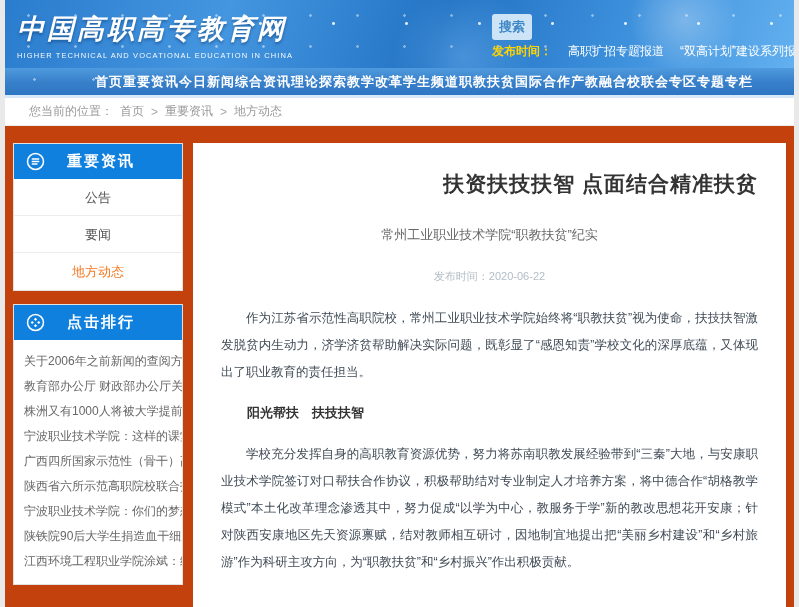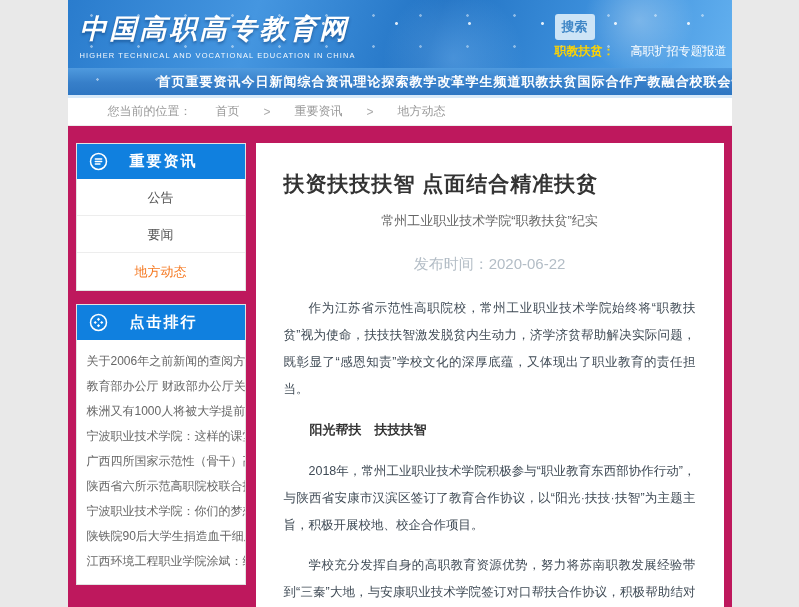--- a/index.html
+++ b/index.html
@@ -1,18 +1,18 @@
 <!DOCTYPE html>
 <html><head>
 <meta charset="utf-8">
 <style>
   * { margin:0; padding:0; box-sizing:border-box; }
   html,body { background:#e9e9e9; }
   body { font-family:"Liberation Sans","DejaVu Sans",sans-serif; }
-  .page { position:relative; width:664px; height:607px; overflow:hidden; background:#be185d; margin:0 auto; }
+  .page { position:relative; width:789px; height:607px; overflow:hidden; background:#c2410c; margin:0 auto; }
 
   
   .banner {
     position:relative; height:68px;
     background-image:
       radial-gradient(circle at 86% 30%, rgba(255,255,255,.28), transparent 55px),
       radial-gradient(circle at 58% 85%, rgba(150,205,255,.30), transparent 70px),
       radial-gradient(circle, rgba(255,255,255,.85) 1px, transparent 1.9px),
       radial-gradient(circle, rgba(255,255,255,.45) 1px, transparent 1.6px),
       linear-gradient(108deg,#2a7ccd 0%,#4596e0 28%,#2273c4 55%,#3d90dc 78%,#63b0ef 100%);
@@ -42,62 +42,62 @@
     padding:0 46px 0 90px;
     background-image:
       radial-gradient(circle, rgba(255,255,255,.5) 1px, transparent 1.5px),
       linear-gradient(180deg,#4f9ade 0%,#377fc9 55%,#2e76c2 100%);
     background-size:59px 23px,auto;
     border-bottom:3px solid #d7e9f9;
   }
   .nav a { color:#fff; font-size:13px; font-weight:bold; letter-spacing:1px; text-decoration:none; white-space:nowrap; }
 
   
-  .breadcrumb { height:28px; background:#fff; display:flex; align-items:center; padding-left:40px; font-size:12px; color:#999; gap:24px; border-bottom:1px solid #ececec; }
+  .breadcrumb { height:28px; background:#fff; display:flex; align-items:center; padding-left:24px; font-size:12px; color:#999; gap:7px; border-bottom:1px solid #ececec; }
   .breadcrumb a { color:#999; text-decoration:none; }
   .breadcrumb .sep { color:#aaa; }
 
   
   .content { display:flex; gap:10px; padding:17px 8px 0 8px; align-items:flex-start; }
   .sidebar { width:170px; flex:none; display:flex; flex-direction:column; gap:13px; }
   .panel { background:#fff; border:1px solid #e2e2e2; }
   .panel-header { height:35px; background:#1080df; color:#fff; display:flex; align-items:center; padding:0 12px; }
   .panel-header .icon { width:20px; height:20px; flex:none; display:flex; align-items:center; }
   .panel-title { flex:1; text-align:center; font-size:15px; font-weight:bold; letter-spacing:2px; padding-right:14px; }
   ul { list-style:none; }
   .news-list li { height:37px; line-height:37px; text-align:center; font-size:13px; color:#555; border-bottom:1px solid #ededed; cursor:pointer; }
   .news-list li:last-child { border-bottom:none; }
   .news-list li.active { color:#f57820; }
   .rank-list { padding:9px 0 10px 0; }
   .rank-list li { height:25px; line-height:25px; padding:0 10px; font-size:12px; color:#666; white-space:nowrap; overflow:hidden; cursor:pointer; }
 
   
   .main { flex:1; background:#fff; min-height:580px; padding:27px 28px 20px 28px; }
-  .article-title { text-align:left; font-size:21px; font-weight:bold; color:#333; letter-spacing:1px; }
-  .article-subtitle { text-align:center; font-size:13px; color:#666; margin-top:14px; }
-  .article-date { text-align:center; font-size:15px; color:#b3bdc6; margin-top:25px; }
+  .article-title { text-align:right; font-size:21px; font-weight:bold; color:#333; letter-spacing:1px; }
+  .article-subtitle { text-align:center; font-size:13px; color:#666; margin-top:28px; }
+  .article-date { text-align:center; font-size:11px; color:#b3bdc6; margin-top:25px; }
   .article-body { margin-top:21px; }
   .article-body p { font-size:12.5px; color:#3f4a55; line-height:27px; text-indent:2em; margin-bottom:13px; text-align:justify; }
   .article-heading { font-size:13px; font-weight:bold; color:#333; text-indent:2em; line-height:27px; margin-bottom:15px; }
 </style>
 </head>
 <body>
 
 <div class="page">
 
   <div class="banner">
     <div class="logo">
       <div class="logo-cn">中国高职高专教育网</div>
       <div class="logo-en">HIGHER TECHNICAL AND VOCATIONAL EDUCATION IN CHINA</div>
     </div>
     <div class="search-row">
       <button class="search-btn">搜索</button>
     </div>
     <div class="hot-line">
-      <span class="hot-label">职教扶贫：</span>
+      <span class="hot-label">发布时间：</span>
       <a href="#">高职扩招专题报道</a>
       <a href="#">“双高计划”建设系列报道</a>
     </div>
   </div>
 
   <div class="nav">
     <a href="#">首页</a>
     <a href="#">重要资讯</a>
     <a href="#">今日新闻</a>
     <a href="#">综合资讯</a>
@@ -166,20 +166,19 @@
 
     </div>
 
     <div class="main">
       <h1 class="article-title">扶资扶技扶智 点面结合精准扶贫</h1>
       <div class="article-subtitle">常州工业职业技术学院“职教扶贫”纪实</div>
       <div class="article-date">发布时间：2020-06-22</div>
       <div class="article-body">
         <p>作为江苏省示范性高职院校，常州工业职业技术学院始终将“职教扶贫”视为使命，扶技扶智激发脱贫内生动力，济学济贫帮助解决实际问题，既彰显了“感恩知责”学校文化的深厚底蕴，又体现出了职业教育的责任担当。</p>
         <div class="article-heading">阳光帮扶　扶技扶智</div>
-        <p>2018年，常州工业职业技术学院积极参与“职业教育东西部协作行动”，与陕西省安康市汉滨区签订了教育合作协议，以“阳光·扶技·扶智”为主题主旨，积极开展校地、校企合作项目。</p>
         <p>学校充分发挥自身的高职教育资源优势，努力将苏南职教发展经验带到“三秦”大地，与安康职业技术学院签订对口帮扶合作协议，积极帮助结对专业制定人才培养方案，将中德合作“胡格教学模式”本土化改革理念渗透其中，努力促成“以学为中心，教服务于学”新的教改思想花开安康；针对陕西安康地区先天资源禀赋，结对教师相互研讨，因地制宜地提出把“美丽乡村建设”和“乡村旅游”作为科研主攻方向，为“职教扶贫”和“乡村振兴”作出积极贡献。</p>
 
       </div>
     </div>
 
   </div>
 </div>
 
 </body></html>

